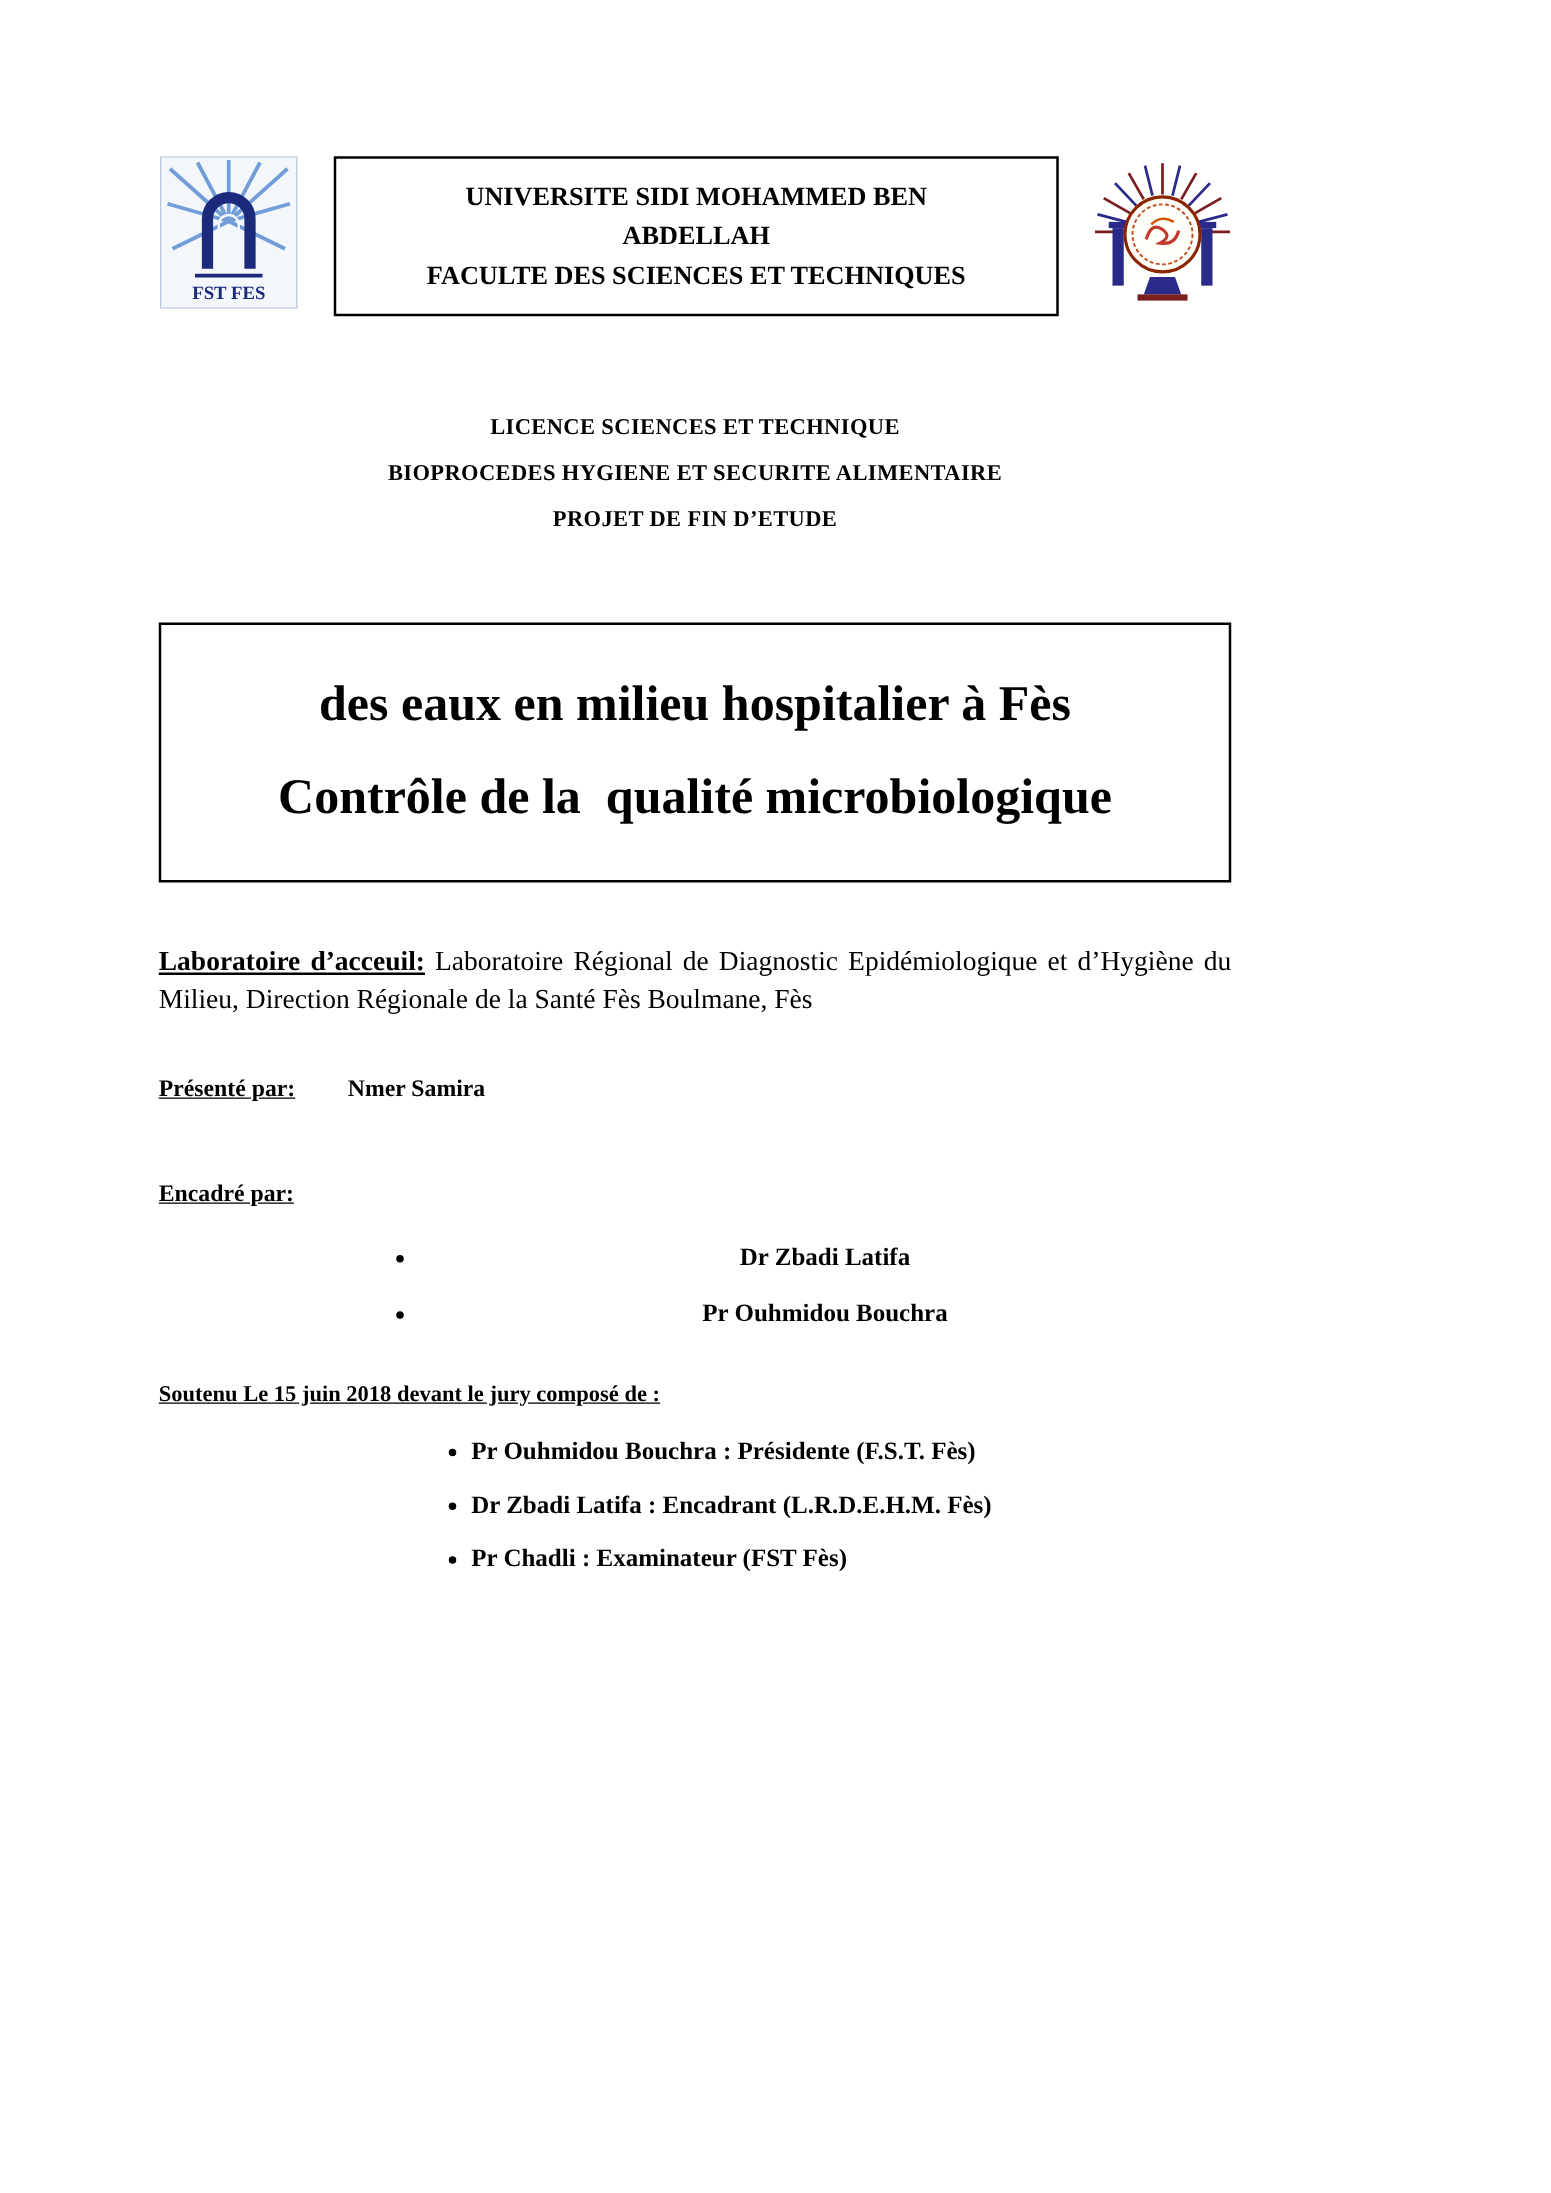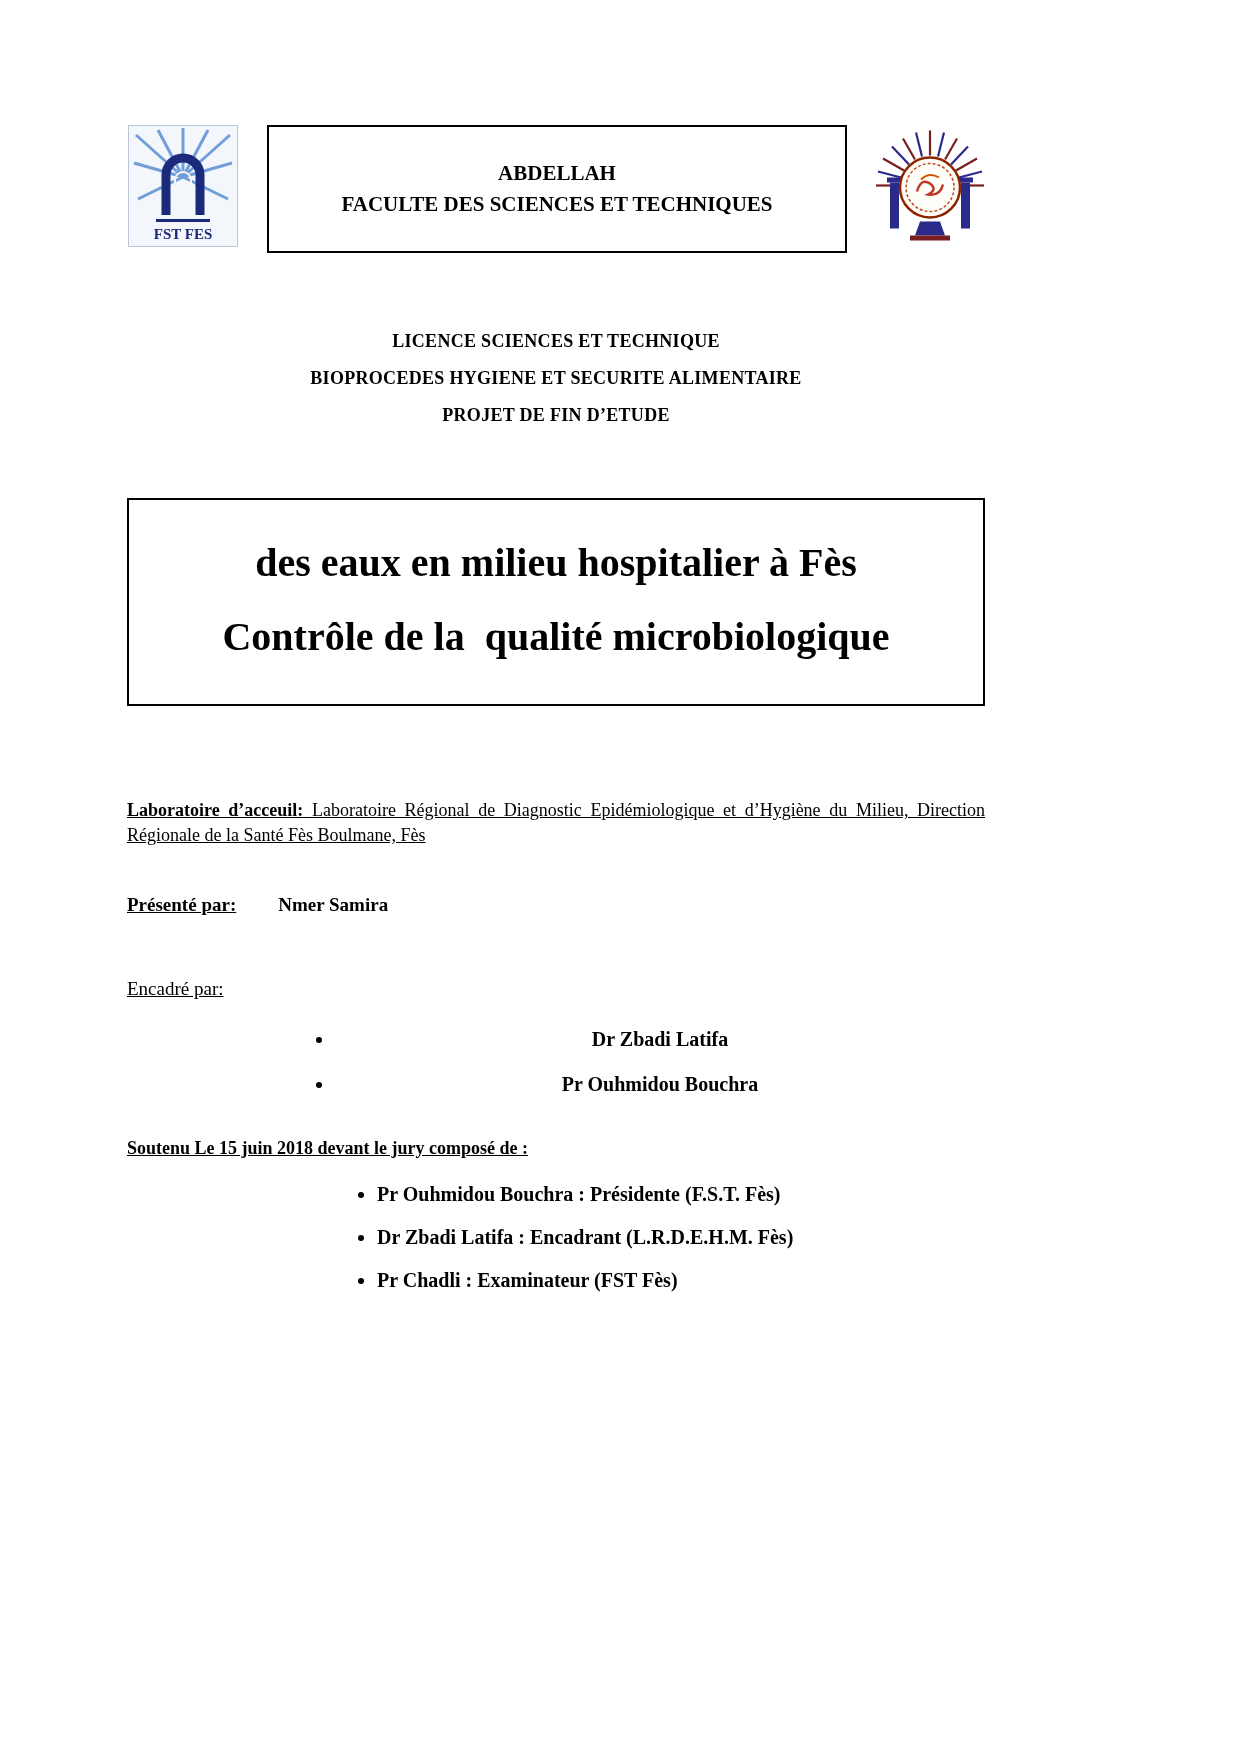--- a/index.html
+++ b/index.html
@@ -53,31 +53,30 @@
     border:2px solid #000;
     text-align:center;
     padding:26px 10px 30px 10px;
     font-weight:bold;
     font-size:40px;
     line-height:1.85;
   }
   .title-box div{white-space:pre-wrap;}
   
   .lab-par{
-    margin-top:92px;
-    font-size:18px;
+    margin-top:48px;
+    font-size:22px;
     line-height:1.38;
     text-align:justify;
-    text-decoration:underline;
   }
   .lab-label{font-weight:bold;text-decoration:underline;}
   .presented{margin-top:46px;font-size:19px;font-weight:bold;}
   .presented .u{text-decoration:underline;}
   .presented .name{margin-left:42px;}
-  .encadre{margin-top:62px;font-size:19px;font-weight:normal;text-decoration:underline;}
+  .encadre{margin-top:62px;font-size:19px;font-weight:bold;text-decoration:underline;}
   ul.sup-list{
     list-style:disc;
     margin:28px 0 0 0;
     padding-left:208px;
     font-size:20px;
     font-weight:bold;
   }
   ul.sup-list li{margin-bottom:22px;text-align:center;}
   .soutenu{margin-top:42px;font-size:18px;font-weight:bold;text-decoration:underline;}
   ul.jury-list{
@@ -111,20 +110,21 @@
           <line x1="55" y1="52" x2="100" y2="74"></line>
         </g>
         <path d="M38 90 L38 50 A17 17 0 0 1 72 50 L72 90" fill="none" stroke="#1b2a7a" stroke-width="9"></path>
         <path d="M47 90 L47 55 A8 8 0 0 1 63 55 L63 90" fill="none" stroke="#f3f6fb" stroke-width="2"></path>
         <rect x="28" y="94" width="54" height="3" fill="#1b2a7a"></rect>
         <text x="55" y="114" text-anchor="middle" font-size="15" font-weight="bold" fill="#1b2a7a" font-family="Liberation Serif, serif">FST FES</text>
       </svg>
     </div>
 
     <div class="univ-box">
+      <div>UNIVERSITE SIDI MOHAMMED BEN</div>
       <div>ABDELLAH</div>
       <div>FACULTE DES SCIENCES ET TECHNIQUES</div>
     </div>
 
     <div class="logo-right">
       <svg viewBox="0 0 110 125" width="110" height="126">
 
         <g stroke-width="2.2" fill="none">
           <line x1="25" y1="60" x2="1" y2="60" stroke="#7a1f1f"></line>
           <line x1="26" y1="52" x2="3" y2="46" stroke="#2a2a8a"></line>

